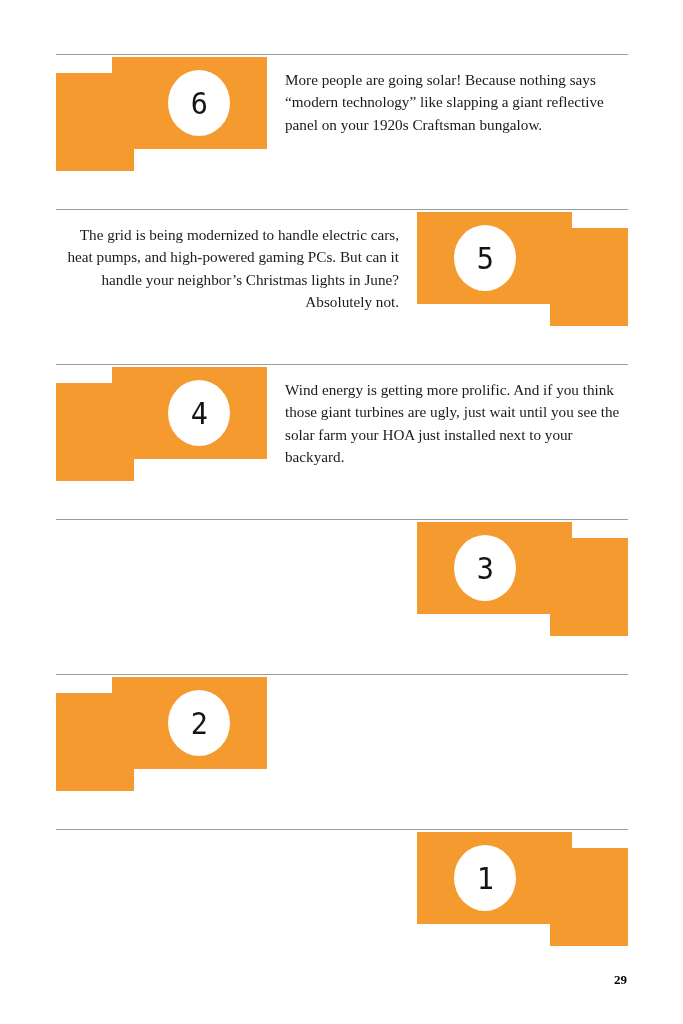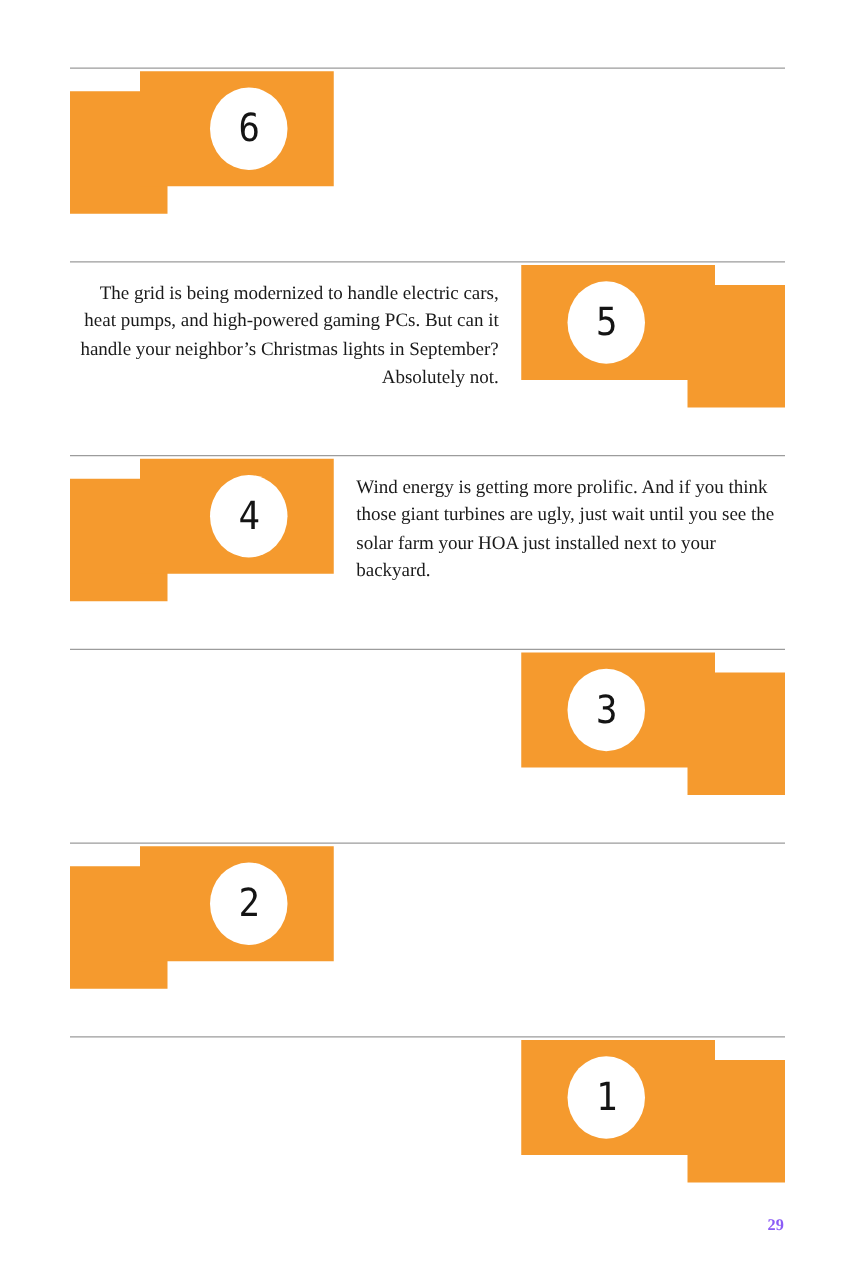--- a/index.html
+++ b/index.html
@@ -114,52 +114,53 @@
   .copy.at-right { right: 0;  text-align: left;  }
   .copy.at-left  { left: 0;   text-align: right; }
 
   
   .page-number {
     position: absolute;
     right: 56px;
     bottom: 36px;
     font-size: 13px;
     font-weight: bold;
-    color: #8b5cf6;
+    color: #000000;
     font-family: "Liberation Serif", "DejaVu Serif", serif;
     text-align: center;
   }
 </style>
 </head>
 <body>
 
 <div class="page">
 
   <div class="list">
       <div class="item" style="height: 155px; --accent: #F59A2E; border-top-color: rgb(156, 156, 156);">
         <div class="item-inner">
           <div class="badge left">
             <div class="blk-sub" style="background: rgb(245, 154, 46);"></div>
             <div class="blk-main" style="background: rgb(245, 154, 46);"></div>
             <div class="circle">
               <span class="circle-num">6</span>
             </div>
           </div>
+          <p class="copy at-right" style="margin: 0px;">More people are going solar! Because nothing says “modern technology” like slapping a giant reflective panel on your 1920s Craftsman bungalow.</p>
         </div>
       </div>
       <div class="item" style="height: 155px; --accent: #F59A2E; border-top-color: rgb(156, 156, 156);">
         <div class="item-inner">
           <div class="badge right">
             <div class="blk-sub" style="background: rgb(245, 154, 46);"></div>
             <div class="blk-main" style="background: rgb(245, 154, 46);"></div>
             <div class="circle">
               <span class="circle-num">5</span>
             </div>
           </div>
-          <p class="copy at-left" style="margin: 0px;">The grid is being modernized to handle electric cars, heat pumps, and high-powered gaming PCs. But can it handle your neighbor’s Christmas lights in September? Absolutely not.</p>
+          <p class="copy at-left" style="margin: 0px;">The grid is being modernized to handle electric cars, heat pumps, and high-powered gaming PCs. But can it handle your neighbor’s Christmas lights in June? Absolutely not.</p>
         </div>
       </div>
       <div class="item" style="height: 155px; --accent: #F59A2E; border-top-color: rgb(156, 156, 156);">
         <div class="item-inner">
           <div class="badge left">
             <div class="blk-sub" style="background: rgb(245, 154, 46);"></div>
             <div class="blk-main" style="background: rgb(245, 154, 46);"></div>
             <div class="circle">
               <span class="circle-num">4</span>
             </div>

